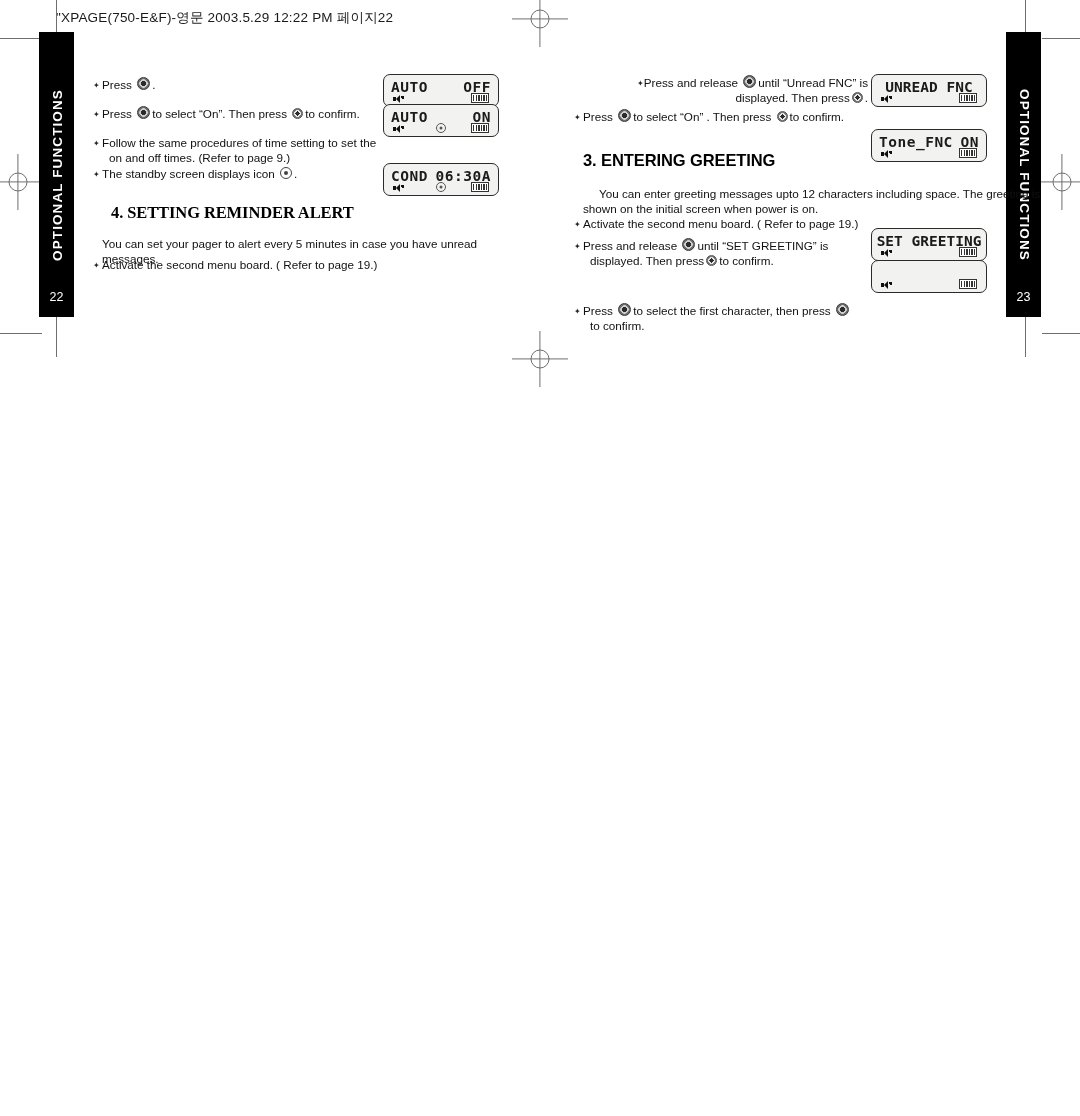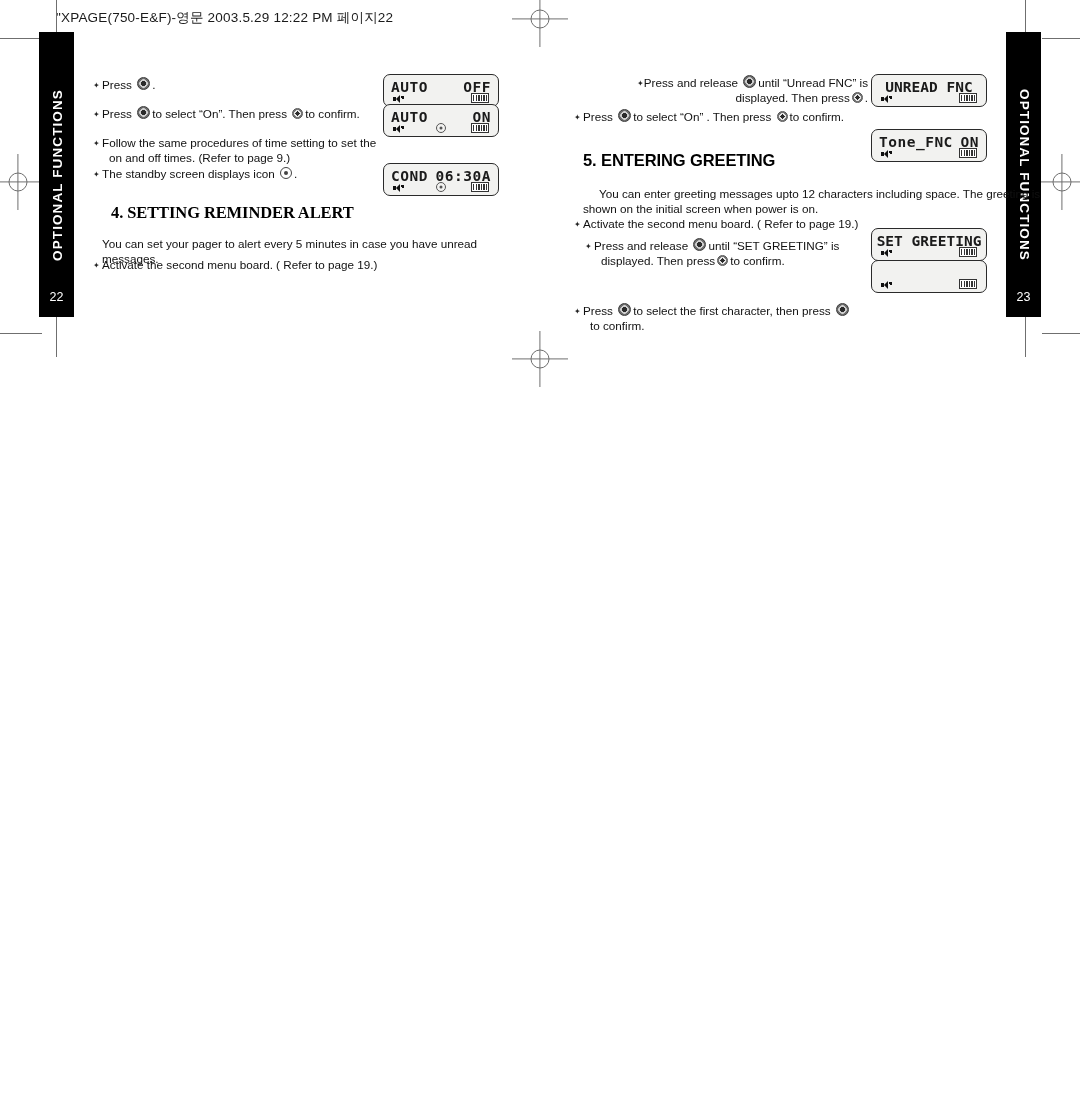--- a/index.html
+++ b/index.html
@@ -290,30 +290,30 @@
       <span class="key"></span><span>until “Unread FNC” is</span>
       <span class="ind"><span>displayed. Then press</span><span class="key sm"></span><span>.</span></span>
     </div>
 
     <div class="bullet-line" style="left:7px;top:109px;width:290px;">
       <span class="bul">✦</span><span>Press</span>
       <span class="key"></span><span>to select “On” . Then press</span>
       <span class="key sm"></span><span>to confirm.</span>
     </div>
 
-    <h2 class="sec" style="left:7px;top:151px;">5. ENTERING GREETING</h2>
+    <h2 class="sec" style="left:7px;top:151px;">3. ENTERING GREETING</h2>
 
     <p class="body" style="left:23px;top:186px;width:350px;white-space:nowrap;">You can enter greeting messages upto 12 characters including space. The greeting  is</p>
     <p class="body" style="left:7px;top:201px;width:350px;white-space:nowrap;">shown on the initial screen when power is on.</p>
 
     <div class="bullet-line" style="left:7px;top:217px;width:330px;">
       <span class="bul">✦</span><span>Activate the second menu board. ( Refer to page 19.)</span>
     </div>
 
-    <div class="bullet-line" style="left:18px;top:238px;width:290px;">
+    <div class="bullet-line" style="left:7px;top:238px;width:290px;">
       <span class="bul">✦</span><span>Press  and  release</span>
       <span class="key"></span><span>until “SET GREETING” is</span>
       <span class="ind"><span>displayed. Then press</span><span class="key sm"></span><span>to confirm.</span></span>
     </div>
 
     <div class="bullet-line" style="left:7px;top:271px;width:290px;margin-top:32px;">
       <span class="bul">✦</span><span>Press</span>
       <span class="key"></span><span>to select the first character, then press</span>
       <span class="key"></span>
       <span class="ind">to confirm.</span>

